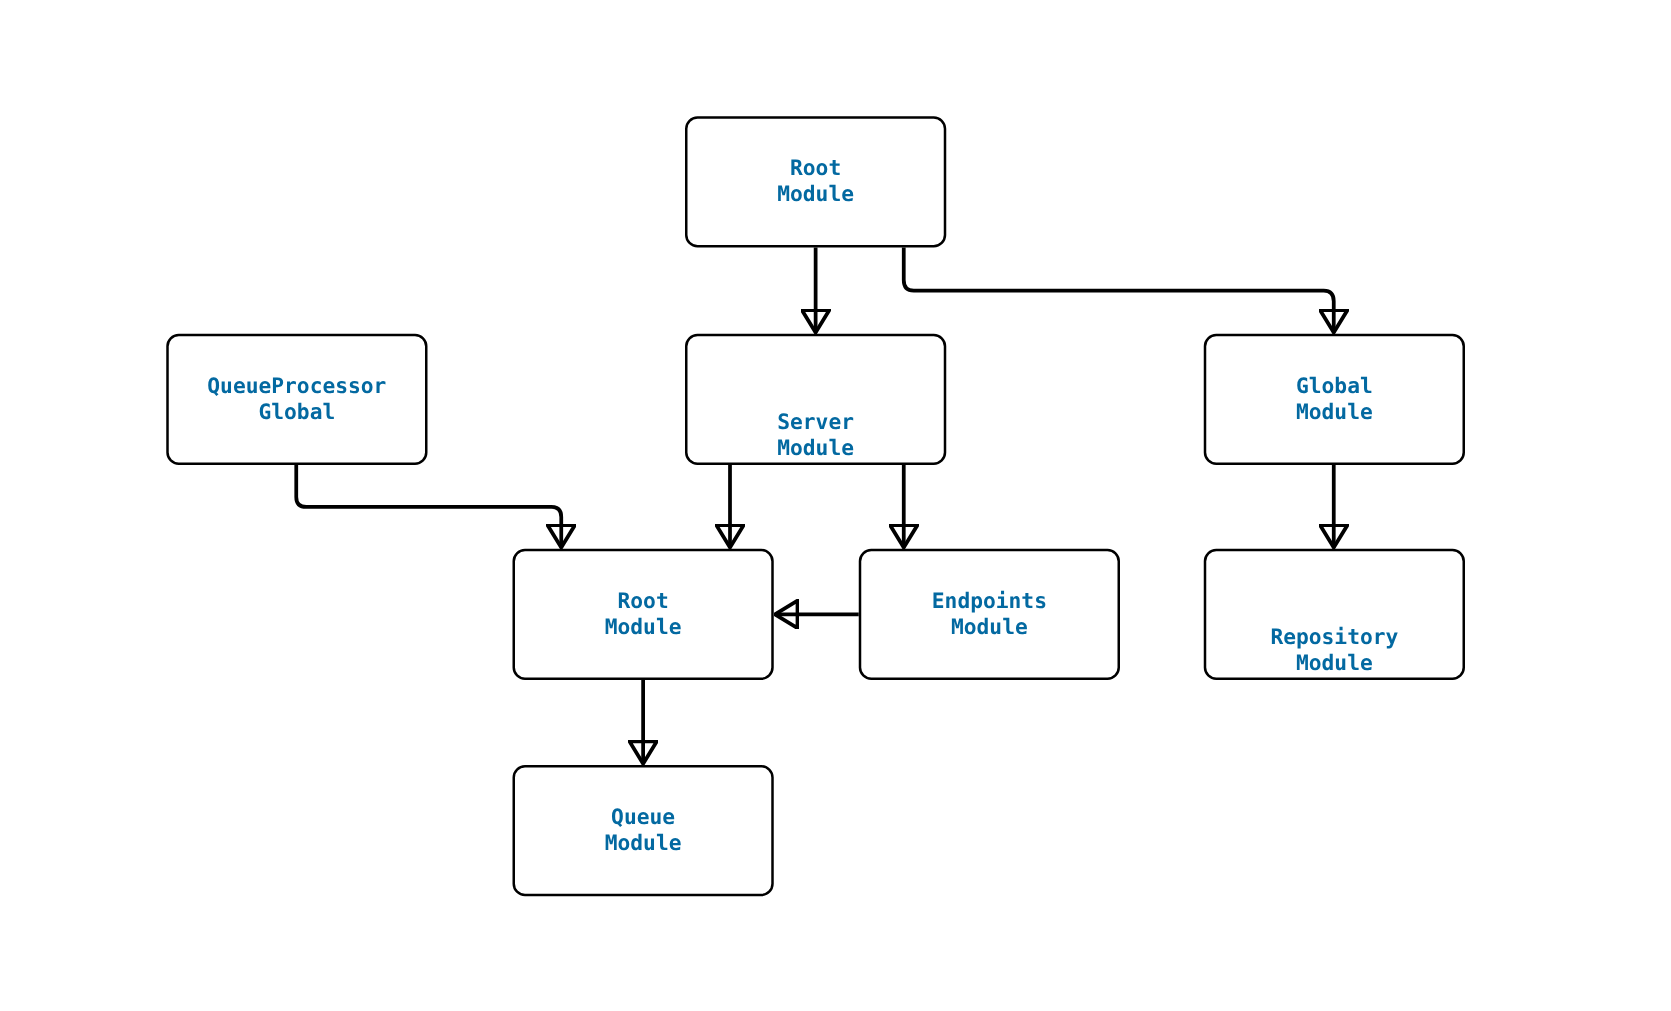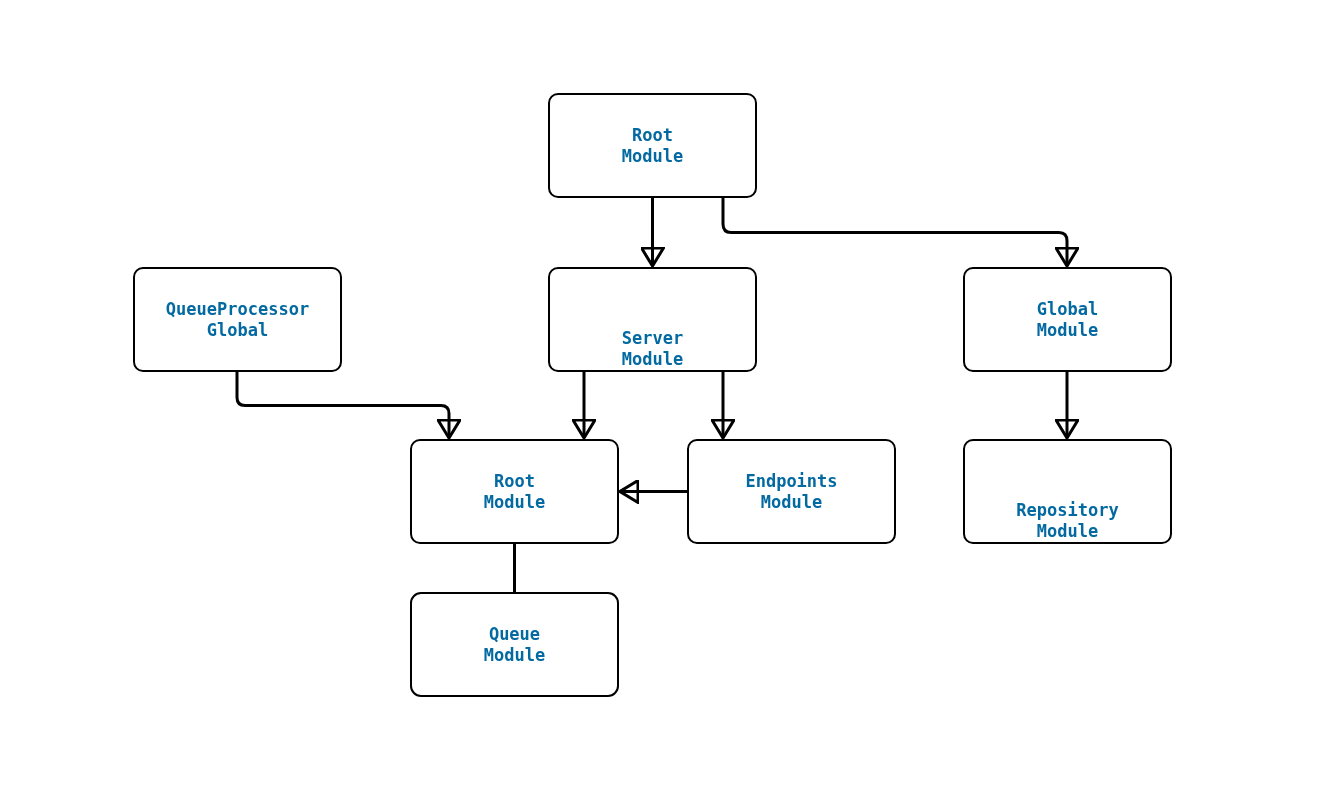--- a/index.html
+++ b/index.html
@@ -47,21 +47,21 @@
     font-weight: bold;
     color: #0369a1;
   }
   .node-root        { left: 548px; top:  93px; }
   .node-queueproc   { left: 133px; top: 267px; }
   .node-server      { left: 548px; top: 267px; align-items: flex-end; }
   .node-global      { left: 963px; top: 267px; }
   .node-core        { left: 410px; top: 439px; }
   .node-endpoints   { left: 687px; top: 439px; }
   .node-repository  { left: 963px; top: 439px; align-items: flex-end; }
-  .node-queue       { left: 410px; top: 592px; border-radius: 11px; }
+  .node-queue       { left: 410px; top: 612px; }
 </style>
 </head>
 <body>
 
 <div class="canvas">
 
   <svg class="edges" viewBox="0 0 1337 809">
     <defs>
       <marker id="arrowhead" markerUnits="userSpaceOnUse" markerWidth="20" markerHeight="24" refX="19" refY="12" orient="auto">
         <path d="M1,1 L19,12 L1,23 Z" fill="#000000" stroke="none"></path>

